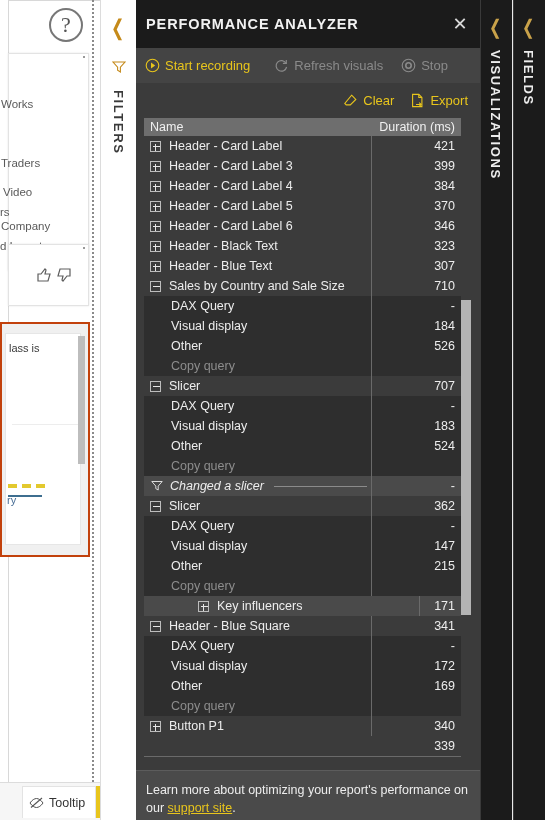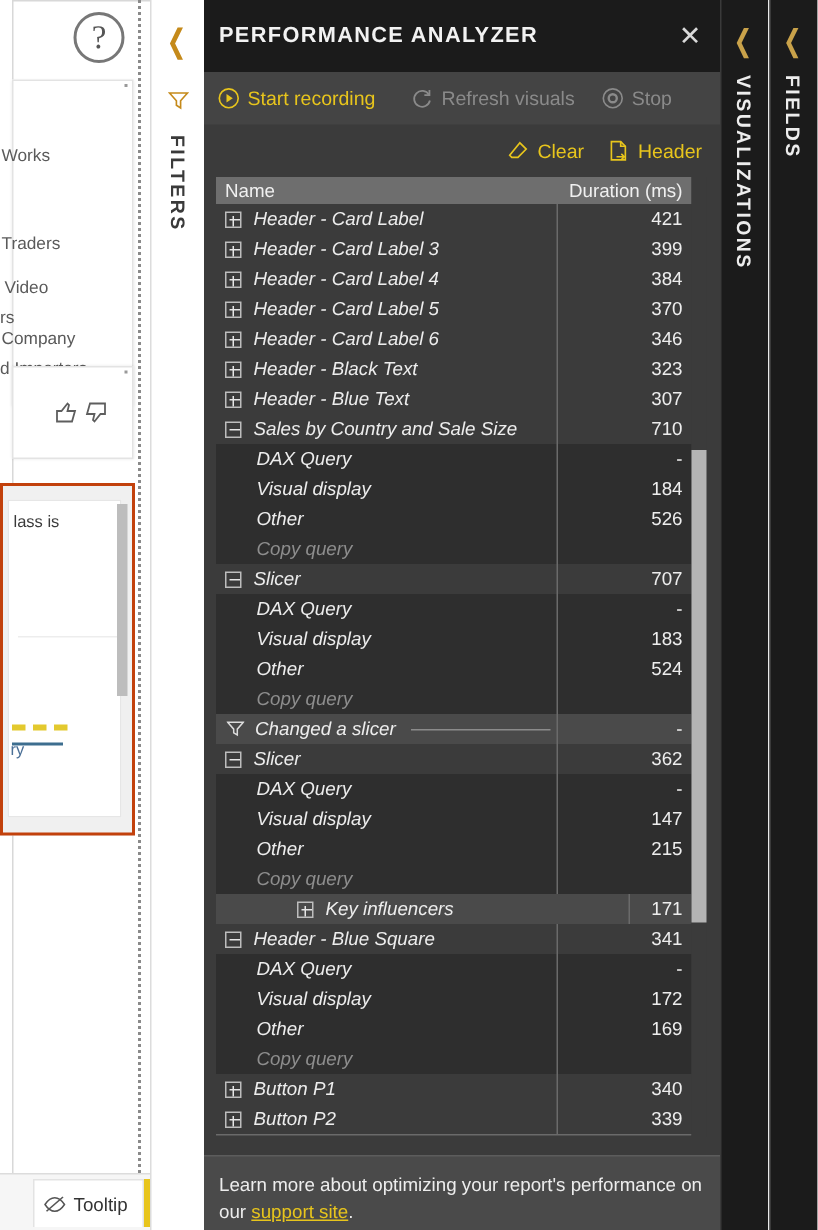--- a/index.html
+++ b/index.html
@@ -148,21 +148,21 @@
   .tbl-head .c-name { width: 228px; padding-left: 6px; }
   .tbl-head .c-dur  { flex: 1; text-align: right; padding-right: 6px; }
   .tbl-body { background: #3b3b3b; border-bottom:1px solid #6a6a6a; }
 
   .row {
     display: flex; height: 20px; align-items: center;
     font-size: 12.5px; color: #ededed; position: relative;
   }
   .row .c-name { width: 228px; display: flex; align-items: center;
                  border-right: 1px solid #6a6a6a; height: 20px;
-                 padding-left: 6px; overflow: hidden; font-style: italic; }
+                 padding-left: 6px; overflow: hidden; }
   .row .c-dur  { flex: 1; text-align: right; padding-right: 6px; }
   .row.lvl0 { background: #3b3b3b; }
   .row.child { background: #2e2e2e; }
   .row.child .c-name { padding-left: 27px; }
   .row.dim  { color: #8d8d8d; }
   .row.hover { background: #4a4a4a; padding-left: 48px; }
   .row.evt .c-name { font-style: italic; gap: 0; }
   .row.evt { background: #4a4a4a; }
 
   .exp {
@@ -329,21 +329,21 @@
         <span>Clear</span>
       </div>
       <div class="tb-btn on">
         <span>
           <svg width="15" height="15" viewBox="0 0 15 15">
               <path d="M2.6 1.4h6.2l3.1 3.1v9.1H2.6z" fill="none" stroke="#e8c51c" stroke-width="1.1"></path>
               <path d="M8.8 1.4v3.1h3.1" fill="none" stroke="#e8c51c" stroke-width="1.1"></path>
               <path d="M6 11.5h5M9.2 9.6l2 1.9-2 1.9" fill="none" stroke="#e8c51c" stroke-width="1.1"></path>
             </svg>
         </span>
-        <span>Header</span>
+        <span>Export</span>
       </div>
     </div>
 
     <div class="tbl">
       <div class="tbl-head">
         <div class="c-name">Name</div>
         <div class="c-dur">Duration (ms)</div>
       </div>
       <div class="tbl-body" id="tbl-body">
           <div class="row lvl0">
@@ -539,24 +539,20 @@
             <div class="c-dur"></div>
           </div>
           <div class="row lvl0">
             <div class="c-name">
               <span class="exp"></span>
               <span>Button P1</span>
             </div>
             <div class="c-dur">340</div>
           </div>
           <div class="row lvl0">
-            <div class="c-name">
-              <span class="exp"></span>
-              <span>Button P2</span>
-            </div>
             <div class="c-dur">339</div>
           </div>
         </div>
     </div>
 
     <div class="sb-track"></div>
     <div class="sb-thumb"></div>
 
     <div class="pa-foot">
       <span>Learn more about optimizing your report's performance on our </span><a href="#">support site</a><span>.</span>

